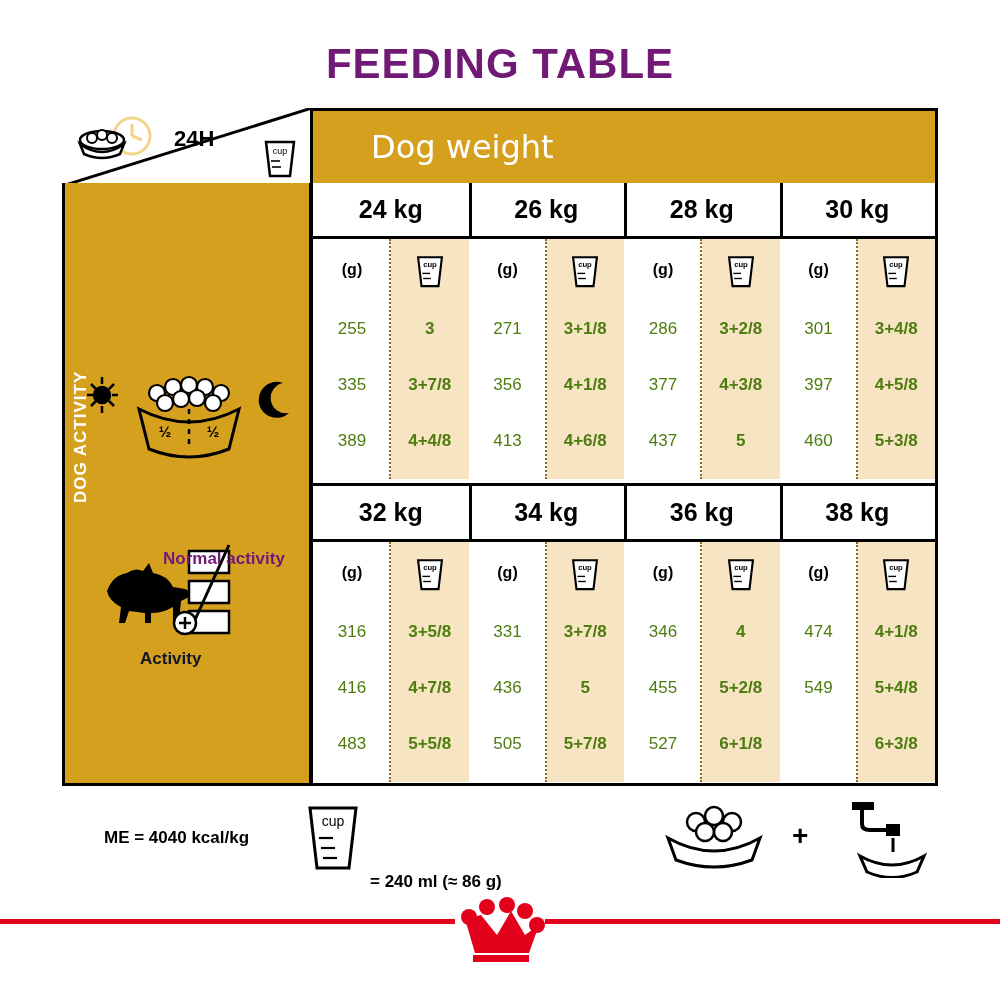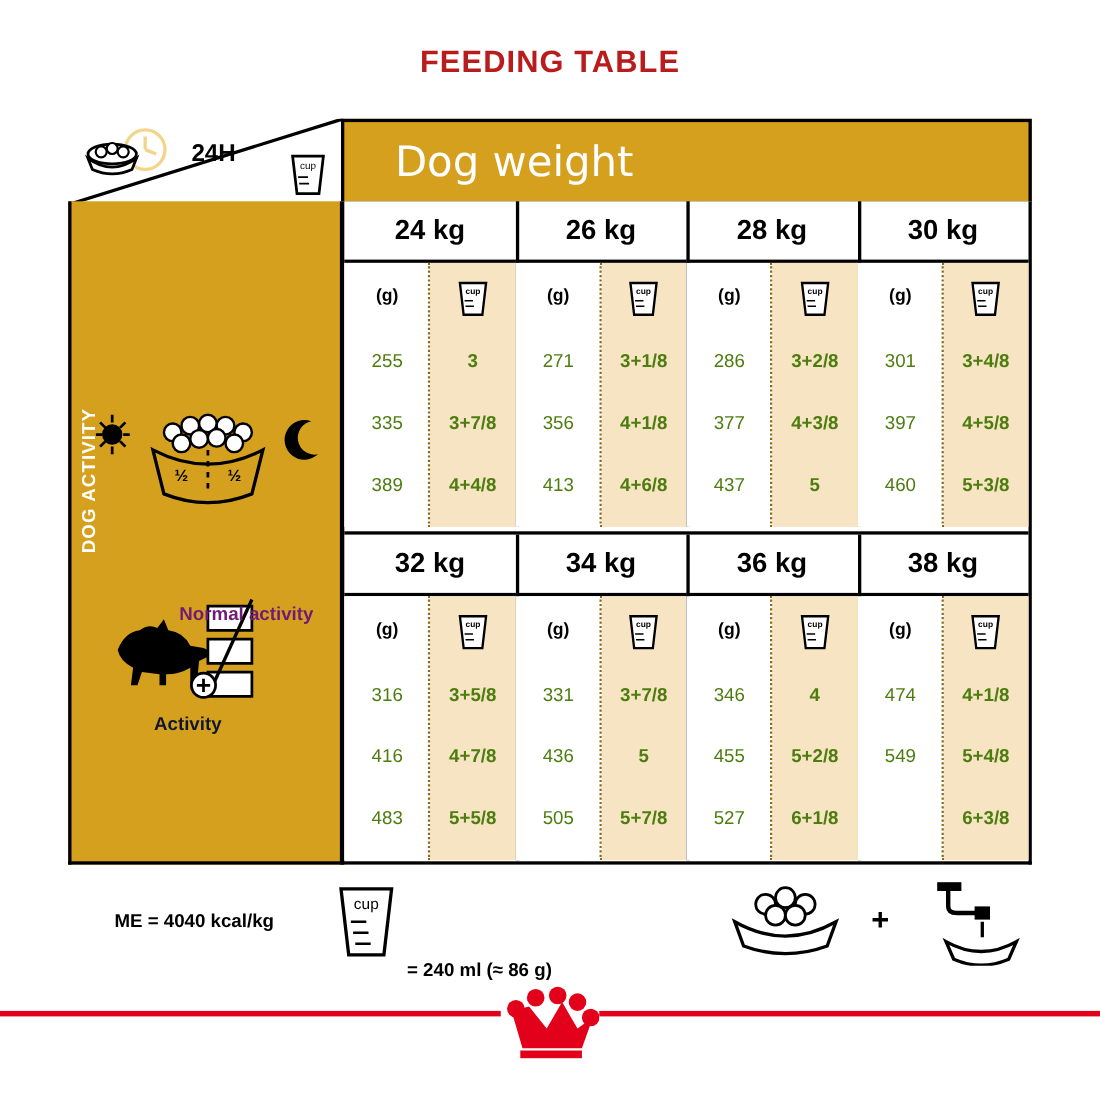--- a/index.html
+++ b/index.html
@@ -17,22 +17,22 @@
     overflow: hidden;
   }
 
   
   .title {
     position: absolute;
     top: 40px;
     left: 0;
     width: 1000px;
     text-align: center;
-    color: #b91c1c;
-    font-size: 28px;
+    color: #701a75;
+    font-size: 42px;
     font-weight: bold;
     letter-spacing: 1px;
   }
 
   
   .table-wrap {
     position: absolute;
     left: 62px;
     top: 108px;
     width: 876px;
@@ -47,23 +47,23 @@
     width: 628px;
     height: 78px;
     background: #d6a01f;
     border: 3px solid #000;
     box-sizing: border-box;
     display: flex;
     align-items: center;
   }
   .hdr-band .hdr-title {
     color: #ffffff;
-    font-size: 38px;
+    font-size: 32px;
     font-weight: normal;
-    padding-left: 46px;
+    padding-left: 58px;
     font-family: "DejaVu Sans", sans-serif;
   }
 
   
   .corner {
     position: absolute;
     left: 0;
     top: 0;
     width: 250px;
     height: 78px;

